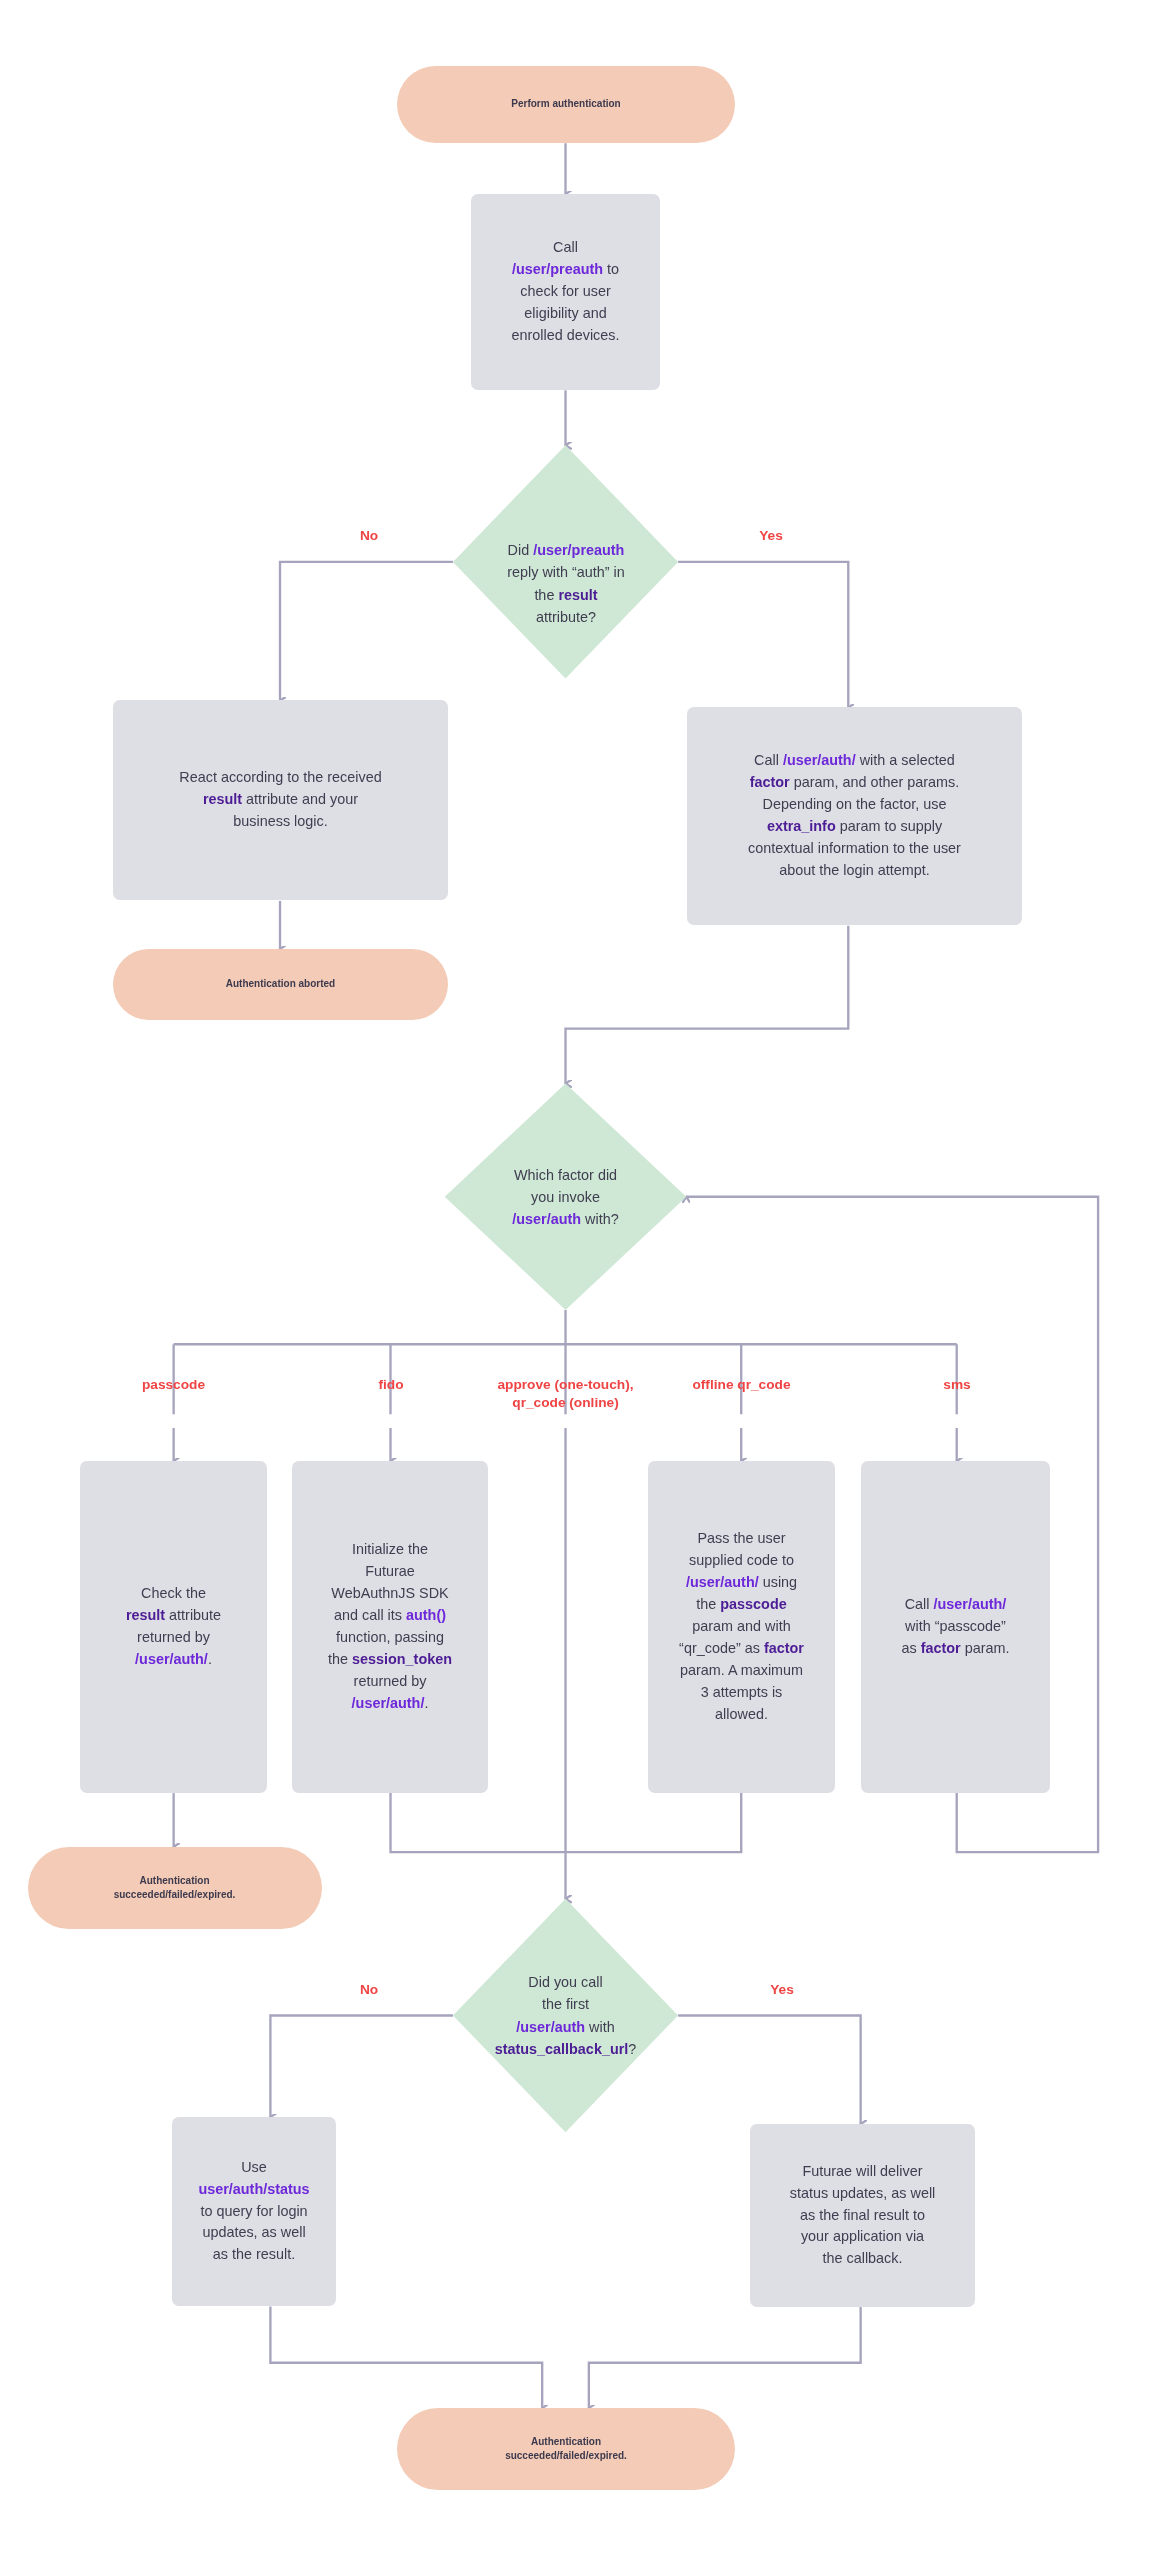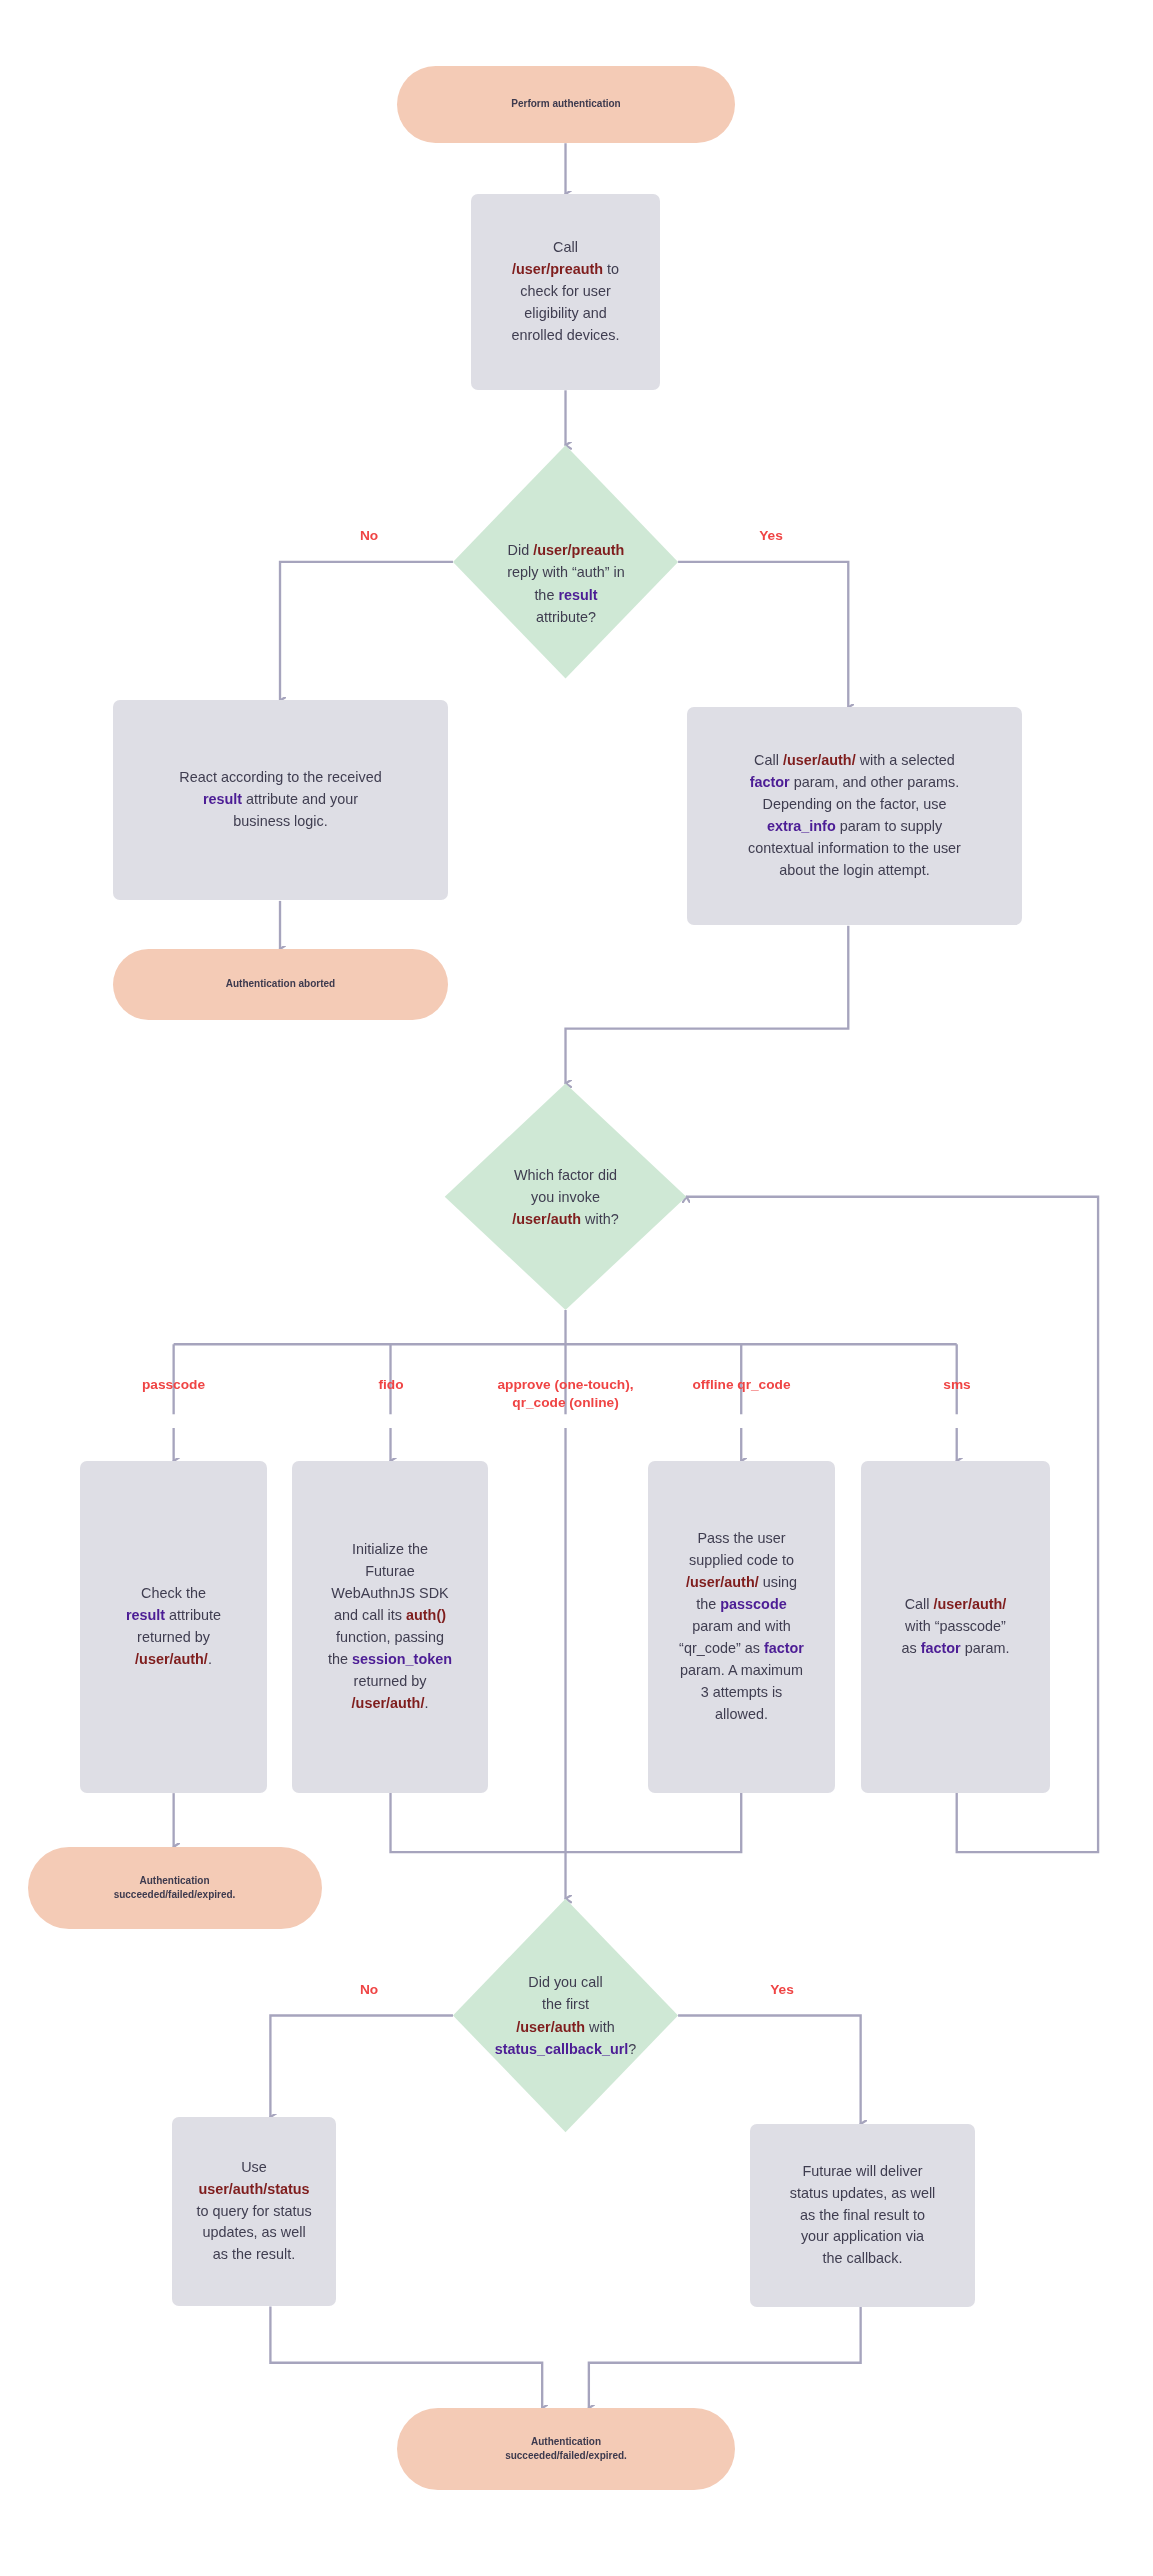--- a/index.html
+++ b/index.html
@@ -12,21 +12,21 @@
   #stage{position:relative;width:1153px;height:2576px;overflow:hidden;background:#fff;}
   svg#wires{position:absolute;left:0;top:0;width:1153px;height:2576px;}
   .node{position:absolute;box-sizing:border-box;display:flex;align-items:center;justify-content:center;text-align:center;}
   .terminal{
     background:#f4cbb6;border-radius:686px;font-weight:bold;font-size:10px;line-height:1.45;color:#3d3a4e;
   }
   .process{
     background:#dedee5;border-radius:6.9px;font-size:14.4px;line-height:1.52;color:#3f3d50;padding:9.6px 11px;
   }
   .dtext{position:absolute;display:flex;align-items:center;justify-content:center;text-align:center;font-size:14.4px;line-height:1.55;color:#3f3d50;pointer-events:none;}
-  .ep{color:#7f1d1d;font-weight:bold;}
+  .ep{color:#6d28d9;font-weight:bold;}
   .bd{font-weight:bold;color:#4c1d95;}
   .branchlabel{position:absolute;font-size:13.7px;font-weight:bold;color:#ef4444;text-align:center;line-height:1.35;}
 </style>
 </head>
 <body>
 
 <div id="stage">
 
   <svg id="wires" viewBox="0 0 1680 3752">
     <defs>
@@ -226,21 +226,21 @@
     <span>No</span>
   </div>
   <div class="branchlabel" style="left:751px;top:1981px;width:62px;">
     <span>Yes</span>
   </div>
 
   <div class="node process" style="left:172px;top:2117px;width:164px;height:189px;">
     <div>
         <div><span>Use</span></div>
         <div><span class="ep">user/auth/status</span></div>
-        <div><span>to query for status</span></div>
+        <div><span>to query for login</span></div>
         <div><span>updates, as well</span></div>
         <div><span>as the result.</span></div>
       </div>
   </div>
 
   <div class="node process" style="left:750px;top:2124px;width:225px;height:183px;">
     <div>
         <div><span>Futurae will deliver</span></div>
         <div><span>status updates, as well</span></div>
         <div><span>as the final result to</span></div>

